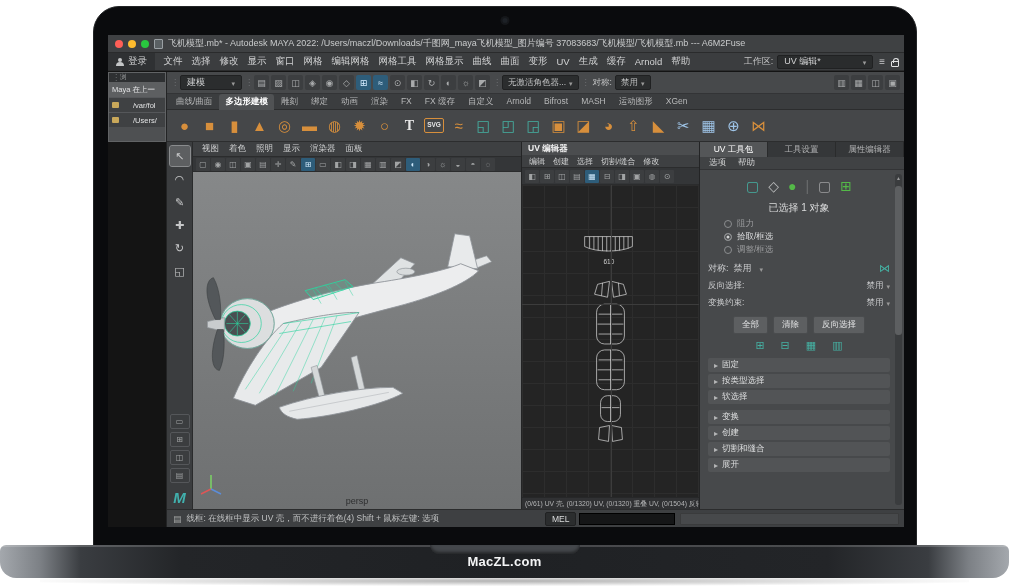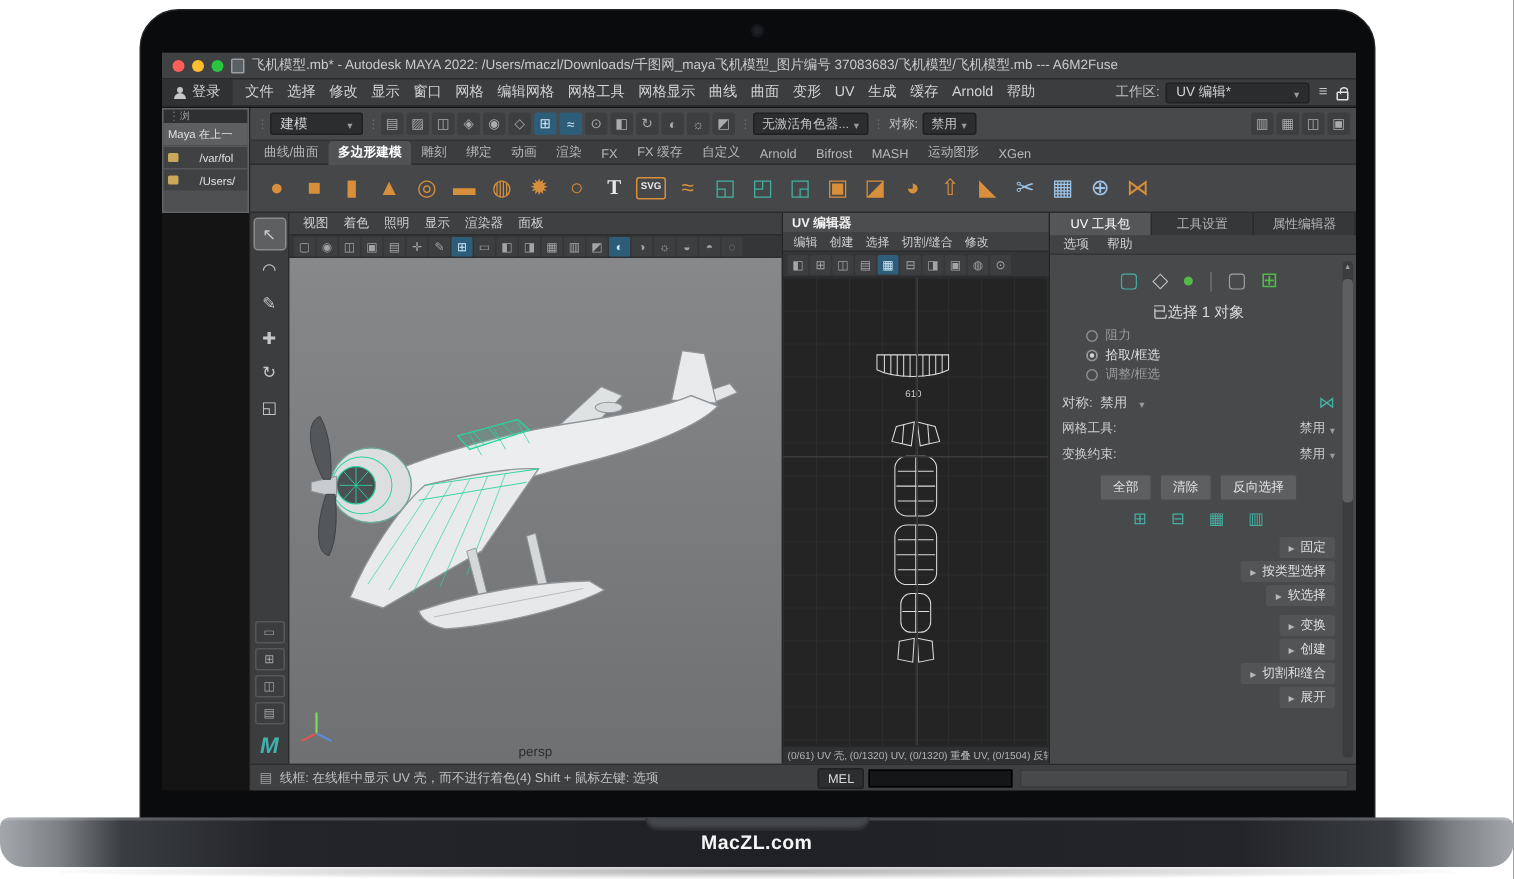--- a/index.html
+++ b/index.html
@@ -53,21 +53,21 @@
   .mainblock{position:absolute;left:58px;top:37px;right:0;bottom:0;display:flex;flex-direction:column;background:#454749;border-left:1px solid #232425;}
 
   .statusline{height:22px;background:#47494b;border-bottom:1px solid #333436;display:flex;align-items:center;gap:3px;padding:0 4px;justify-content:flex-end;}
   .mode-dd{background:#2b2d2e;border:1px solid #202122;border-radius:2px;height:15px;display:flex;align-items:center;padding:0 6px;font-size:9px;color:#d5d6d7;min-width:62px;}
   .dd{background:#2b2d2e;border:1px solid #202122;border-radius:2px;height:15px;display:flex;align-items:center;padding:0 5px;font-size:8.5px;color:#c3c4c5;}
   .slabel{font-size:8.5px;color:#c3c4c5;margin-left:2px;}
   .sicons{display:flex;gap:2px;align-items:center;}
   .sicon{width:15px;height:15px;background:#3c3e40;border-radius:2px;display:flex;align-items:center;justify-content:center;font-size:9px;color:#a9abac;}
   .sicon.active{background:#2e5d7a;color:#d6ecff;}
 
-  .shelftabs{height:16px;background:#3b3d3f;border-bottom:1px solid #2c2d2e;display:flex;align-items:center;font-size:8.5px;color:#b7b8b9;padding:0 3px;gap:1px;}
+  .shelftabs{height:16px;background:#3b3d3f;border-bottom:1px solid #2c2d2e;display:flex;align-items:flex-start;font-size:8.5px;color:#b7b8b9;padding:0 3px;gap:1px;}
   .stab{padding:2px 6px 2px;white-space:nowrap;}
   .stab.active{background:#505254;color:#ffffff;font-weight:bold;border-radius:3px 3px 0 0;}
 
   .shelficons{height:32px;background:#454749;border-bottom:1px solid #2c2d2e;display:flex;align-items:center;gap:4px;padding:0 7px;overflow:hidden;}
   .shicon{width:21px;height:22px;display:flex;align-items:center;justify-content:center;font-size:15px;line-height:1;}
   .shicon[data-name="poly-type-icon"]{font-family:"Liberation Serif",serif;font-weight:bold;font-size:14px;}
   .shicon[data-name="svg-tool-icon"]{font-size:6.5px;font-weight:bold;border:1px solid #d78f3c;border-radius:2px;width:20px;height:15px;}
 
   .panels{flex:1;display:flex;min-height:0;}
 
@@ -117,21 +117,21 @@
   .radio.active{color:#dedfe0;}
   .radio.active .rdot{background:#d3d4d5;box-shadow:inset 0 0 0 1.5px #47494b;}
   .symrow{display:flex;align-items:center;gap:5px;margin-top:5px;height:15px;}
   .mirror-ic{margin-left:auto;color:#45b0a2;font-size:11px;}
   .mirror-ic::after{content:"\22C8";}
   .consrow{display:flex;align-items:center;margin-top:3px;height:14px;font-size:8.5px;}
   .consrow .val{margin-left:auto;}
   .btnrow{display:flex;justify-content:center;gap:5px;margin:6px 0 5px;}
   .tkbtn{background:#5d5f61;border:1px solid #4a4c4e;border-radius:2px;padding:2px 8px;font-size:8.5px;color:#e2e3e4;white-space:nowrap;}
   .pinrow{display:flex;justify-content:center;gap:16px;margin:1px 0 6px;font-size:11px;}
-  .sections{display:flex;flex-direction:column;gap:2px;align-items:flex-end;}
+  .sections{display:flex;flex-direction:column;gap:2px;}
   .sections.gap{margin-top:6px;}
   .section{height:14px;background:#525456;border-radius:2px;display:flex;align-items:center;gap:4px;padding:0 6px;font-size:8.5px;color:#dedfe0;}
   .section::before{content:"\25B8";color:#b5b6b7;font-size:8px;}
   .tkscroll{position:absolute;right:2px;top:32px;bottom:4px;width:7px;background:#3a3c3e;border-radius:3px;}
   .tkthumb{position:absolute;top:12px;height:45%;width:100%;background:#5d5f61;border-radius:3px;}
   .tkscroll .up{position:absolute;top:1px;left:0;width:100%;text-align:center;font-size:5px;color:#9a9b9c;}
   .tkscroll .up::after{content:"\25B2";}
 
   
   .bottombar{height:18px;background:#3e4042;border-top:1px solid #2b2c2d;display:flex;align-items:center;font-size:8.5px;}
@@ -501,21 +501,21 @@
                 </div>
               <div class="symrow" data-name="toolkit-symmetry-row">
                 <span data-name="symmetry-label">对称:</span>
                 <span data-name="symmetry-dropdown">禁用</span>
                 <span class="chev" data-name="chevron-down-icon"></span>
                 <span class="mirror-ic" data-name="mirror-icon"></span>
               </div>
               <div data-name="constraint-rows">
 
                   <div class="consrow" data-name="constraint-row">
-                    <span>网格工具:</span>
+                    <span>反向选择:</span>
                     <span class="val">禁用</span>
                     <span class="chev" data-name="chevron-down-icon"></span>
                   </div>
 
                   <div class="consrow" data-name="constraint-row">
                     <span>变换约束:</span>
                     <span class="val">禁用</span>
                     <span class="chev" data-name="chevron-down-icon"></span>
                   </div>
                 </div>

